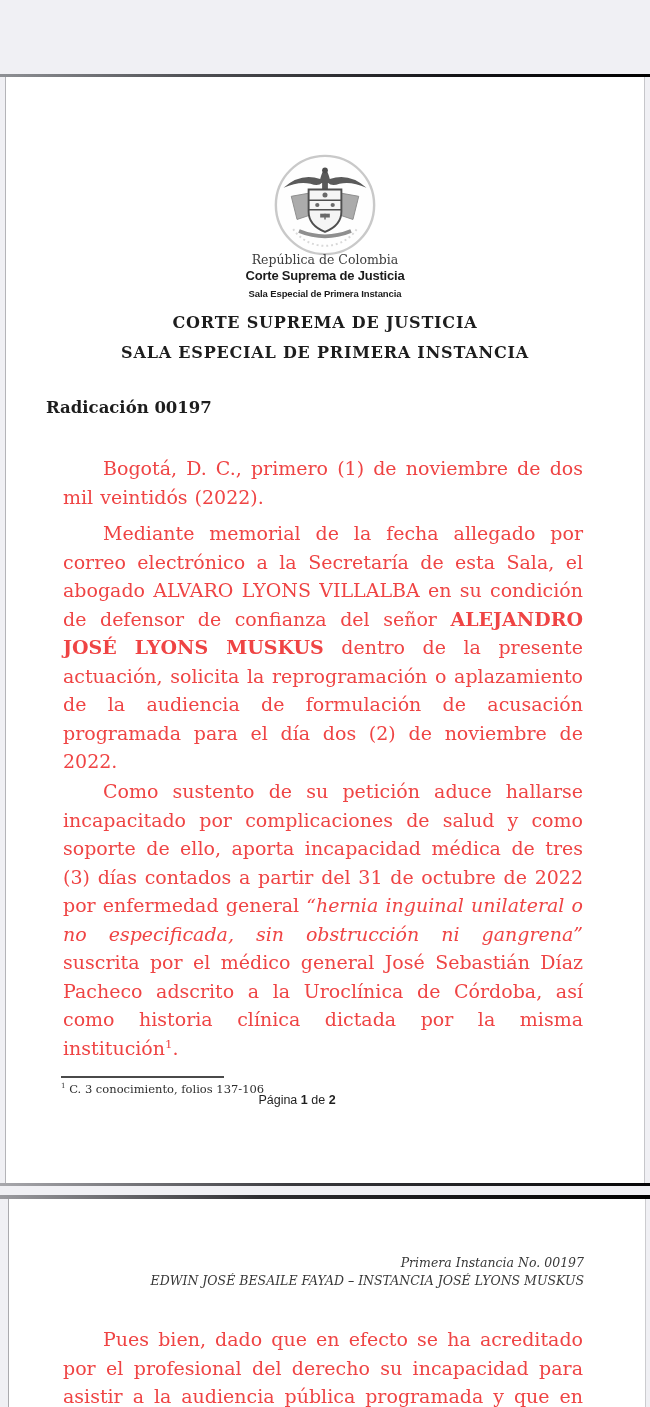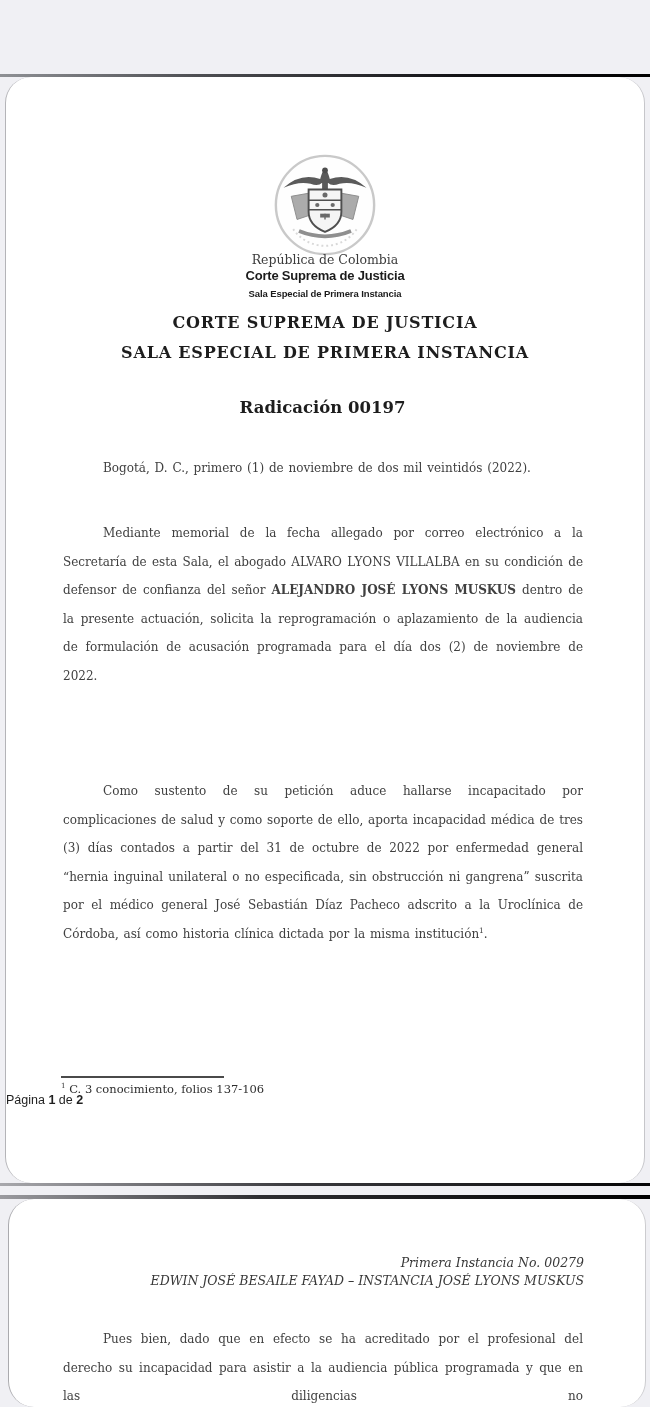--- a/index.html
+++ b/index.html
@@ -1,19 +1,19 @@
 <!DOCTYPE html>
 <html><head>
 <meta charset="utf-8">
 <style>
   * { margin:0; padding:0; box-sizing:border-box; }
   html,body { width:650px; height:1407px; overflow:hidden; }
   body { position:relative; background:#f0f0f4; font-family:"DejaVu Serif", serif; color:#2f2f2f; }
 
-  .page { position:absolute; background:#ffffff;border-radius:26px; }
+  .page { position:absolute; background:#ffffff; }
   #page1 { left:5px; top:77px; width:640px; height:1106px;
            border-left:1px solid #b4b4b8; border-right:1px solid #c6c6ca; }
   #page2 { left:8px; top:1199px; width:638px; height:208px;
            border-left:1px solid #aaaaae; border-right:1px solid #cccccf; }
 
   .edge { position:absolute; left:0; width:650px; }
   #edge1-top    { top:74px;   height:3px; background:linear-gradient(to right,#8e9094 0%,#4e4f53 30%,#131316 70%,#000 100%); }
   #edge1-bottom { top:1183px; height:3px; background:linear-gradient(to right,rgba(80,80,85,.45),#3a3a3e 45%,#050506 100%); }
   #edge2-top    { top:1195px; height:4px; background:linear-gradient(to right,rgba(70,70,75,.5),#2e2e32 40%,#000 100%); }
 
@@ -23,38 +23,38 @@
   .cap1 { margin-top:-6px; font-size:12.5px; color:#3c3c3c; }
   .cap2 { margin-top:1px; font-family:"Liberation Sans", sans-serif; font-weight:bold;
           font-size:13px; letter-spacing:-0.2px; color:#1b1b1b; }
   .cap3 { margin-top:5px; font-family:"Liberation Sans", sans-serif; font-weight:bold;
           font-size:9.5px; letter-spacing:-0.1px; color:#1b1b1b; }
 
   .doc-title { position:absolute; left:0; right:0; text-align:center; font-weight:bold;
                font-size:16px; letter-spacing:0.8px; color:#1d1d1d; }
   #title1 { top:236px; }
   #title2 { top:266px; }
-  #case-number { position:absolute; top:321px; left:0; right:5px; text-align:center;
-                 font-weight:bold; font-size:16.5px; color:#1d1d1d; }
+  #case-number { position:absolute; top:321px; left:0; right:5px; 
+                 font-weight:bold; font-size:16.5px; color:#1d1d1d;padding-left:40px; }
 
   
-  .body-para { position:absolute; left:57px; width:520px; font-size:12px; line-height:28.5px;
-               text-align:justify; text-indent:40px; color:#404040; word-spacing:1px; }
+  .body-para { position:absolute; left:57px; width:520px; font-size:19px; line-height:28.5px;
+               text-align:justify; text-indent:40px; color:#ef4444; word-spacing:1px; }
   #para1 { top:377px; }
   #para2 { top:442px; }
   #para3 { top:700px; }
 
   .b { font-weight:bold; }
-  .i { }
+  .i { font-style:italic; }
   .sup { vertical-align:super; font-size:0.62em; line-height:0; }
 
   
   #fn-rule { position:absolute; top:999px; left:55px; width:163px; border-top:2px solid #4a4a4a; }
   #fn-text { position:absolute; top:1005px; left:55px; font-size:11.5px; color:#2e2e2e; }
-  #page-indicator { position:absolute; top:1016px; left:0; right:56px; 
+  #page-indicator { position:absolute; top:1016px; left:0; right:56px; text-align:center;
                     font-family:"Liberation Sans", sans-serif; font-size:12.5px; color:#1f1f1f; }
   #page-indicator b { font-weight:bold; }
 
   
   .p2-header { position:absolute; top:55px; right:61px; text-align:right; font-style:italic;
                font-size:12.5px; line-height:17.5px; color:#383838; }
   #para-p2 { top:126px; left:54px; text-align-last:justify; }
 </style>
 </head>
 <body>
@@ -107,17 +107,17 @@
   <div id="page-indicator">
     <span>Página</span>
     <b>1</b>
     <span>de</span>
     <b>2</b>
   </div>
 </div>
 
 <div class="page" id="page2">
   <div class="p2-header">
-    <div>Primera Instancia No. 00279</div>
+    <div>Primera Instancia No. 00197</div>
     <div>EDWIN JOSÉ BESAILE FAYAD – INSTANCIA JOSÉ LYONS MUSKUS</div>
   </div>
   <p class="body-para" id="para-p2"><span>Pues bien, dado que en efecto se ha acreditado por el profesional del derecho su incapacidad para asistir a la audiencia pública programada y que en las diligencias no</span></p>
 </div>
 
 </body></html>

